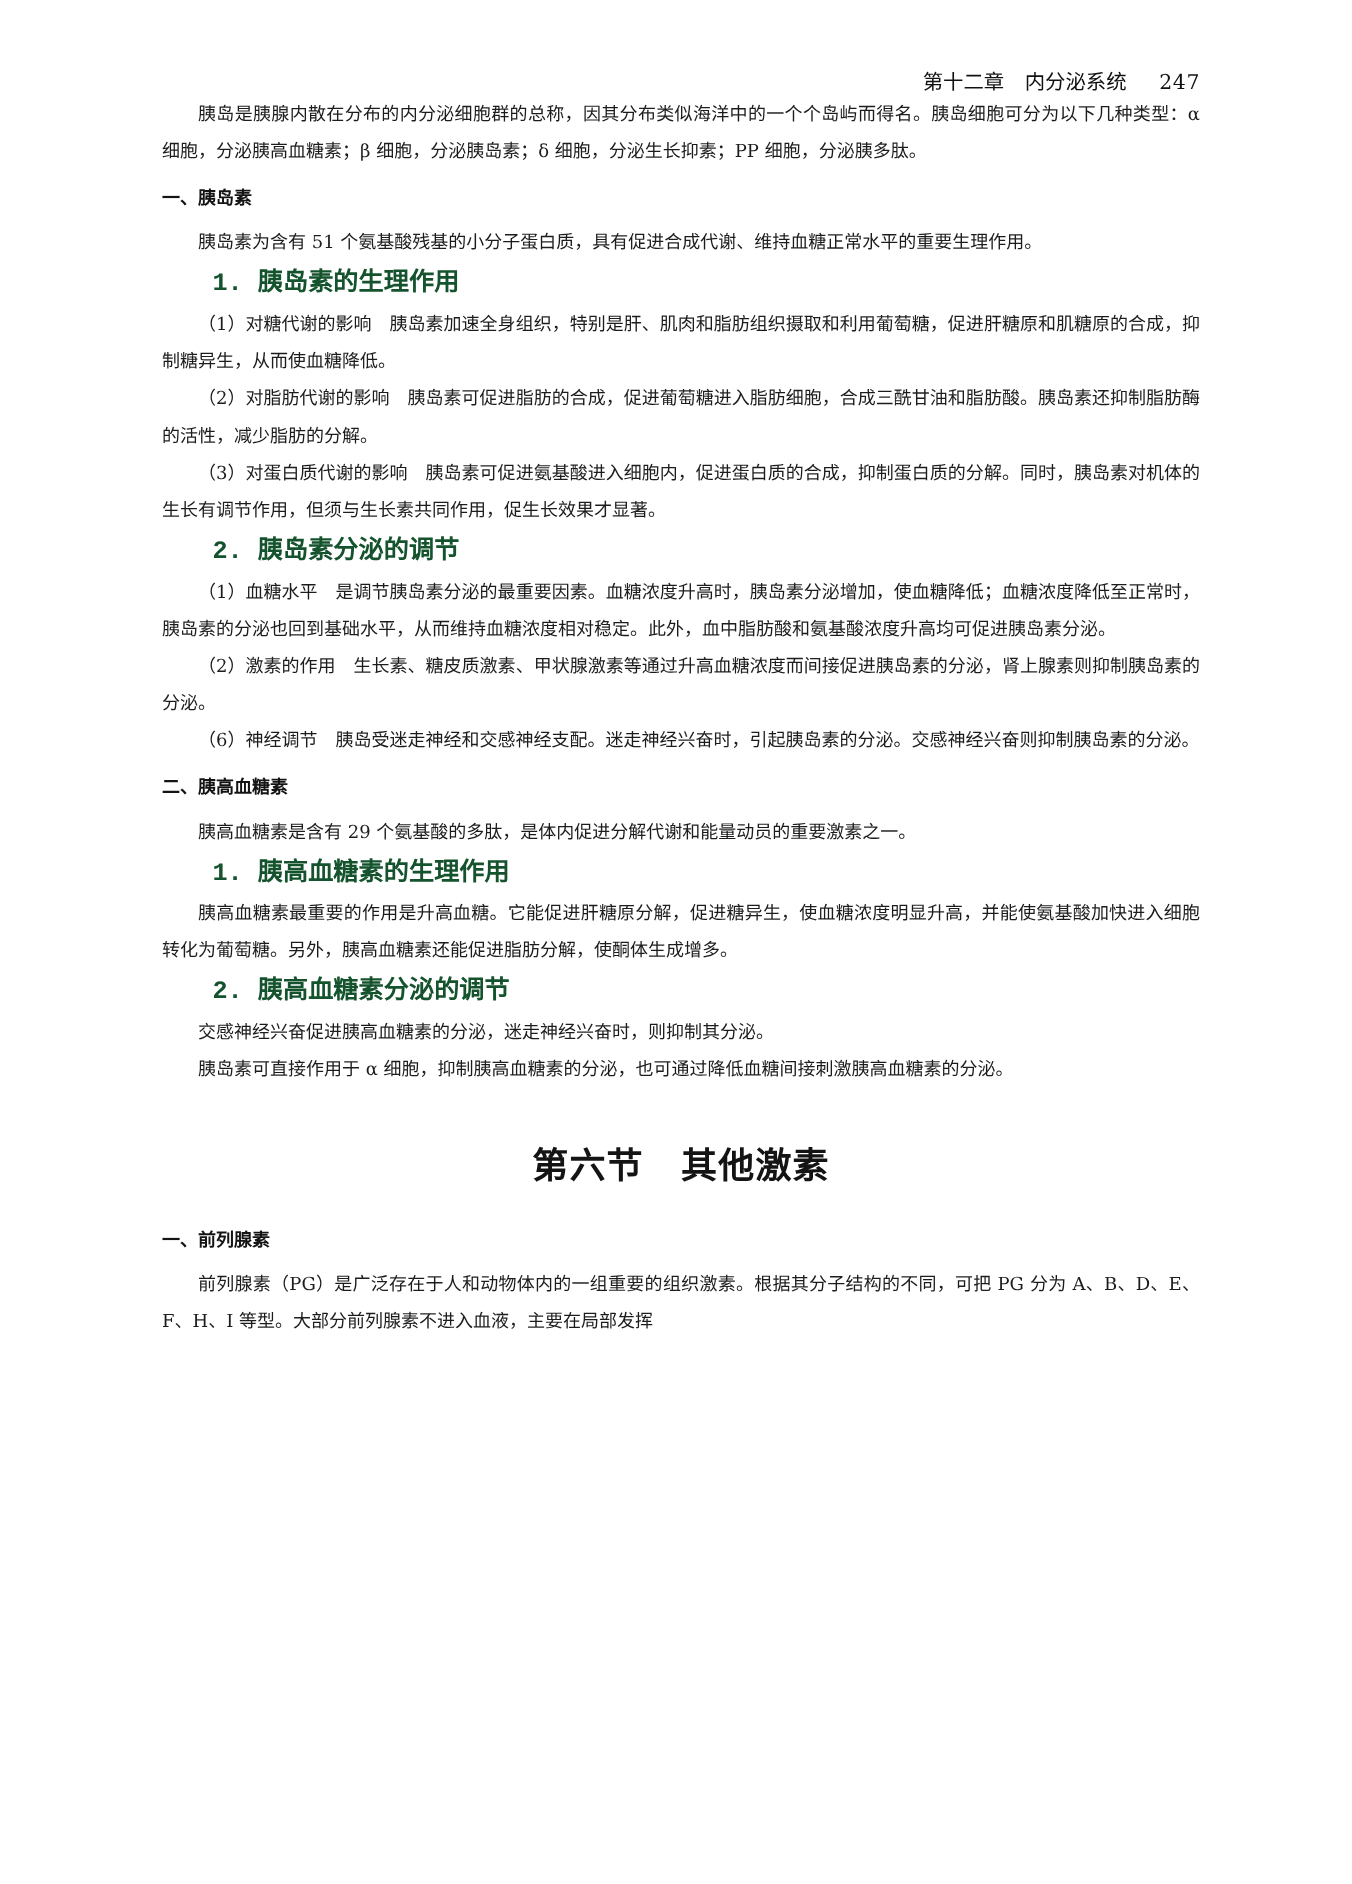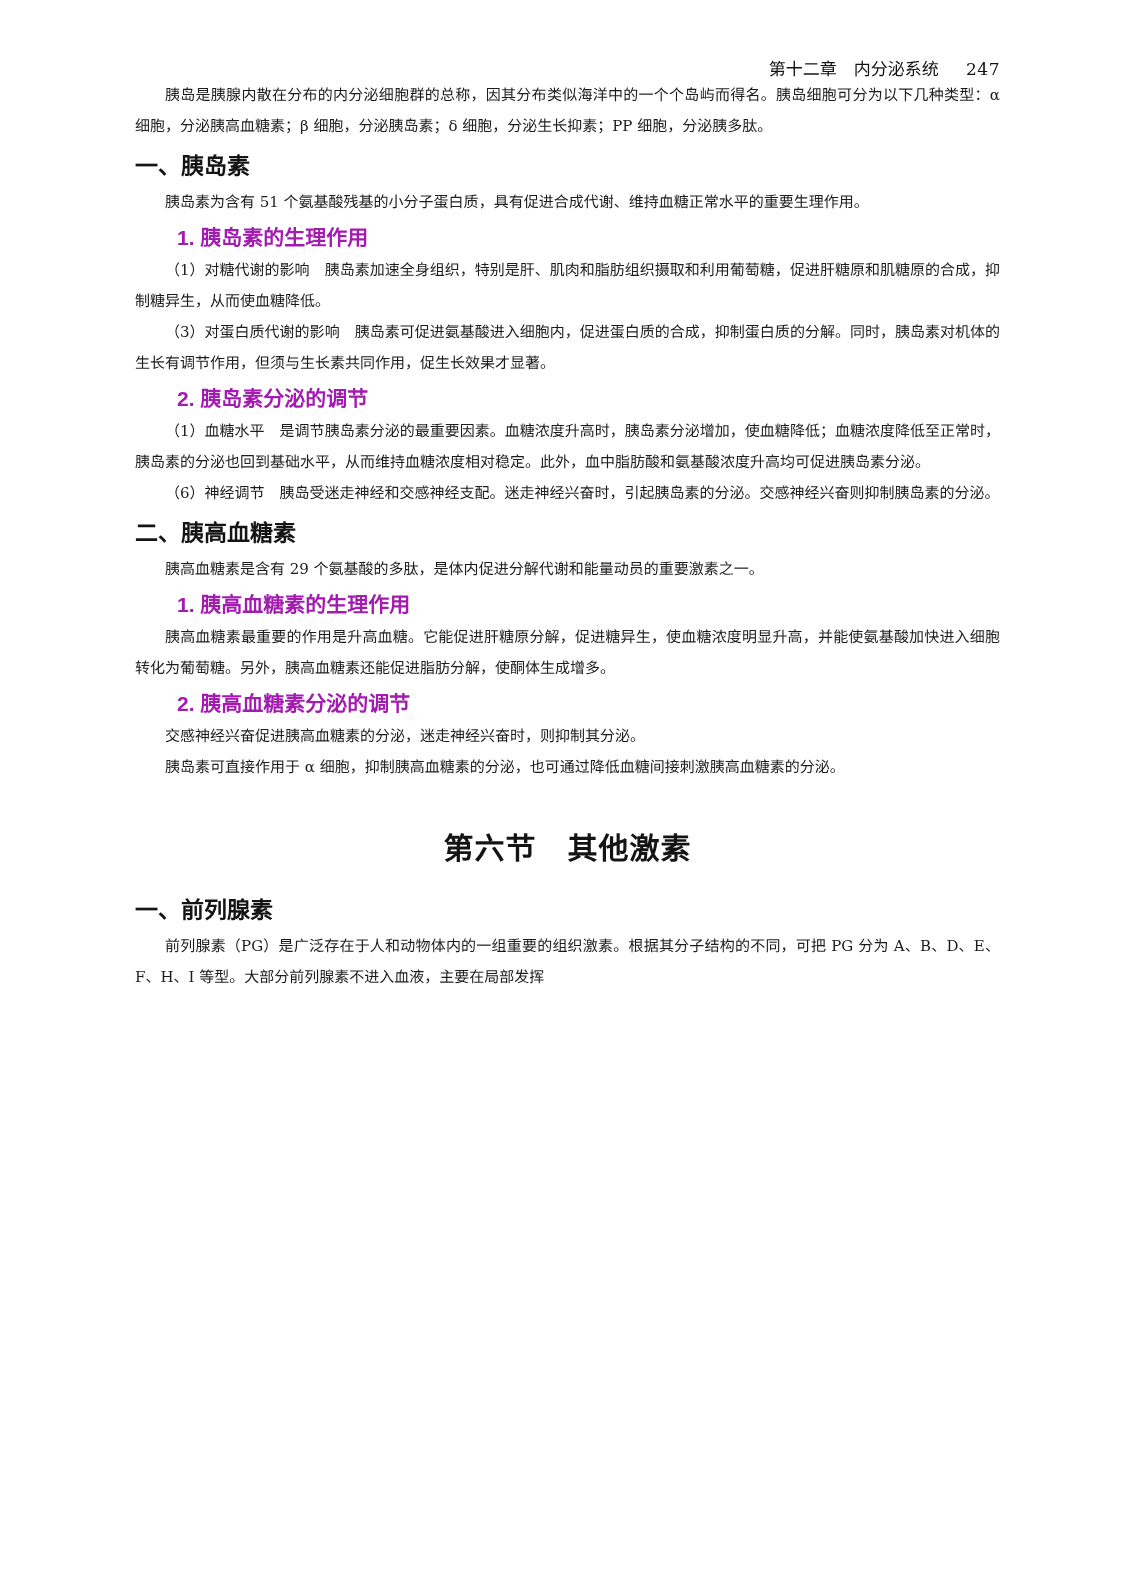--- a/index.html
+++ b/index.html
@@ -43,34 +43,34 @@
   .para {
     font-size: 15px;
     line-height: 31px;
     text-align: justify;
     text-indent: 2em;
     margin: 0;
     color: #1c1c1c;
   }
   .h1 {
     font-family: "Liberation Sans", "DejaVu Sans", sans-serif;
-    font-size: 23px;
+    font-size: 15px;
     line-height: 30px;
     font-weight: bold;
     margin: 9px 0 6px 0;
     color: #141414;
   }
   .h2 {
-    font-family: Liberation Sans, sans-serif;
+    font-family: Liberation Mono, monospace;
     font-size: 21px;
     line-height: 30px;
     font-weight: bold;
     text-indent: 2em;
     margin: 5px 0 2px 0;
-    color: #a21caf;
+    color: #14532d;
   }
 </style>
 </head>
 <body>
 
 <div class="page">
 
   <header class="page-header">
     <span>第十二章　内分泌系统</span><span class="page-number">247</span>
   </header>
@@ -80,25 +80,27 @@
 
     <p class="para">胰岛是胰腺内散在分布的内分泌细胞群的总称，因其分布类似海洋中的一个个岛屿而得名。胰岛细胞可分为以下几种类型：α 细胞，分泌胰高血糖素；β 细胞，分泌胰岛素；δ 细胞，分泌生长抑素；PP 细胞，分泌胰多肽。</p>
 
     <h2 class="h1">一、胰岛素</h2>
 
     <p class="para">胰岛素为含有 51 个氨基酸残基的小分子蛋白质，具有促进合成代谢、维持血糖正常水平的重要生理作用。</p>
 
     <h3 class="h2">1. 胰岛素的生理作用</h3>
 
     <p class="para">（1）对糖代谢的影响　胰岛素加速全身组织，特别是肝、肌肉和脂肪组织摄取和利用葡萄糖，促进肝糖原和肌糖原的合成，抑制糖异生，从而使血糖降低。</p>
+    <p class="para">（2）对脂肪代谢的影响　胰岛素可促进脂肪的合成，促进葡萄糖进入脂肪细胞，合成三酰甘油和脂肪酸。胰岛素还抑制脂肪酶的活性，减少脂肪的分解。</p>
     <p class="para">（3）对蛋白质代谢的影响　胰岛素可促进氨基酸进入细胞内，促进蛋白质的合成，抑制蛋白质的分解。同时，胰岛素对机体的生长有调节作用，但须与生长素共同作用，促生长效果才显著。</p>
 
     <h3 class="h2">2. 胰岛素分泌的调节</h3>
 
     <p class="para">（1）血糖水平　是调节胰岛素分泌的最重要因素。血糖浓度升高时，胰岛素分泌增加，使血糖降低；血糖浓度降低至正常时，胰岛素的分泌也回到基础水平，从而维持血糖浓度相对稳定。此外，血中脂肪酸和氨基酸浓度升高均可促进胰岛素分泌。</p>
+    <p class="para">（2）激素的作用　生长素、糖皮质激素、甲状腺激素等通过升高血糖浓度而间接促进胰岛素的分泌，肾上腺素则抑制胰岛素的分泌。</p>
     <p class="para">（6）神经调节　胰岛受迷走神经和交感神经支配。迷走神经兴奋时，引起胰岛素的分泌。交感神经兴奋则抑制胰岛素的分泌。</p>
 
     <h2 class="h1">二、胰高血糖素</h2>
 
     <p class="para">胰高血糖素是含有 29 个氨基酸的多肽，是体内促进分解代谢和能量动员的重要激素之一。</p>
 
     <h3 class="h2">1. 胰高血糖素的生理作用</h3>
 
     <p class="para">胰高血糖素最重要的作用是升高血糖。它能促进肝糖原分解，促进糖异生，使血糖浓度明显升高，并能使氨基酸加快进入细胞转化为葡萄糖。另外，胰高血糖素还能促进脂肪分解，使酮体生成增多。</p>
 

